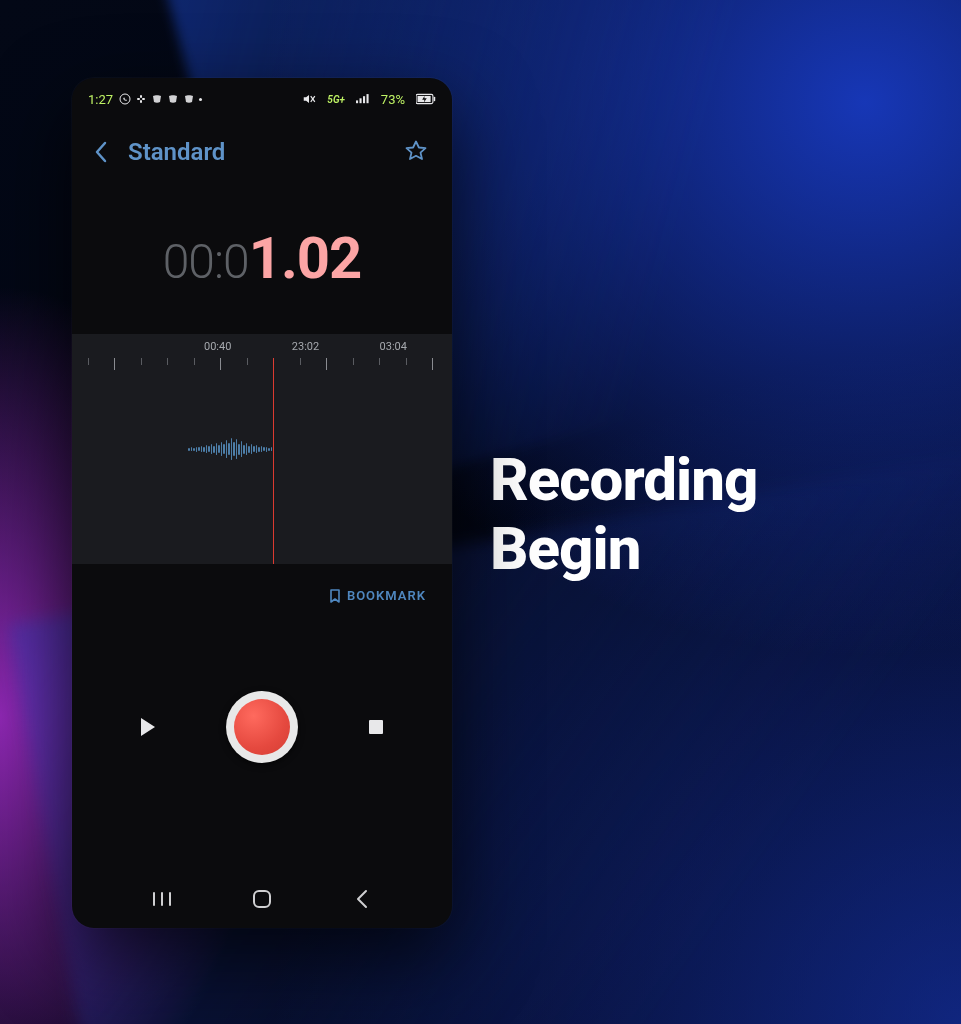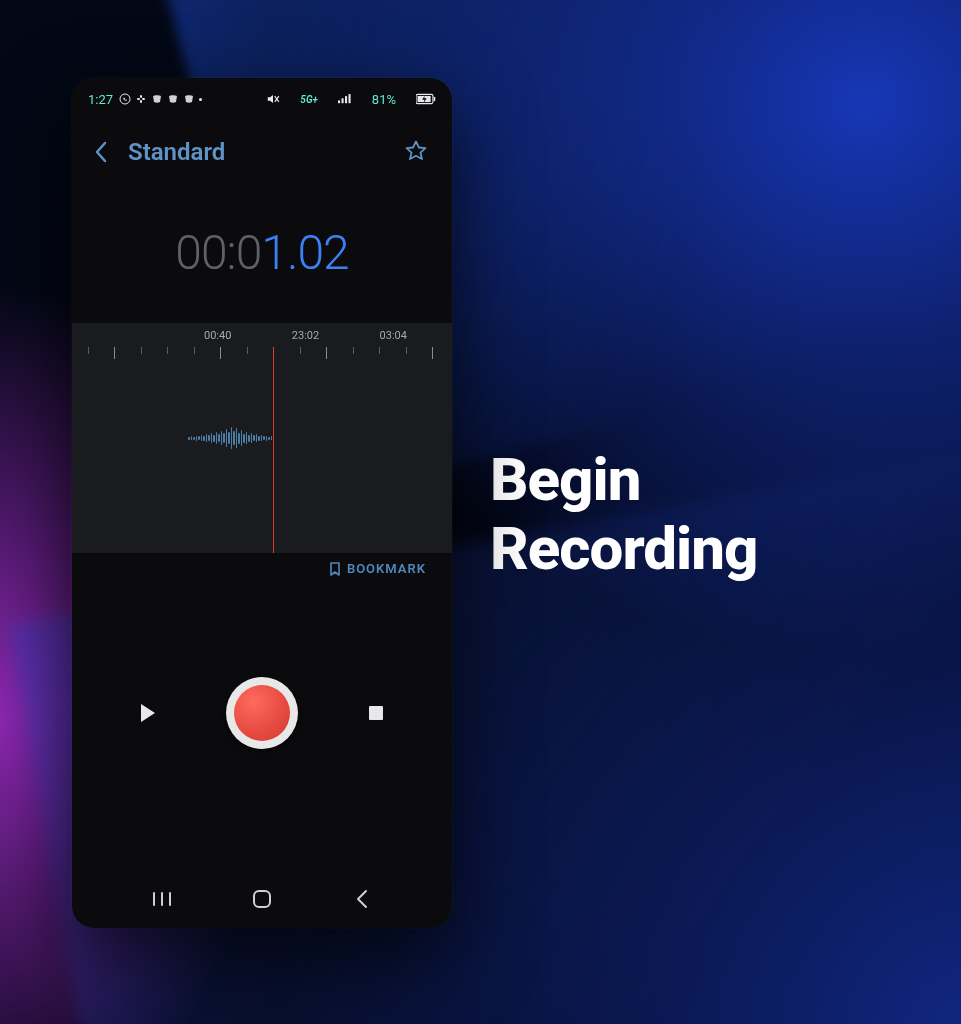--- a/index.html
+++ b/index.html
@@ -60,24 +60,24 @@
   }
 
   
   .status-bar {
     height: 30px;
     display: flex;
     align-items: center;
     justify-content: space-between;
     padding: 12px 16px 0 16px;
     font-size: 13px;
-    color: #5eead4;
+    color: #bef264;
   }
   .status-left { display: flex; align-items: center; gap: 6px; }
-  .status-right { display: flex; align-items: center; gap: 20px; }
+  .status-right { display: flex; align-items: center; gap: 11px; }
   .status-icons { display:flex; align-items:center; gap:4px; }
   .status-icons svg { display:block; }
   .tiny-dot { width:3px; height:3px; border-radius:50%; background:#e8e8ea; }
 
   
   .app-header {
     display: flex;
     align-items: center;
     justify-content: space-between;
     padding: 30px 22px 10px 16px;
@@ -89,21 +89,21 @@
 
   
   .timer {
     text-align:center;
     margin-top: 48px;
     margin-bottom: 42px;
     font-weight: 300;
     letter-spacing: -1px;
   }
   .timer-dim { color:#5e6166; font-size:48px; }
-  .timer-lit { color:#3b82f6; font-size:48px; }
+  .timer-lit { color:#fca5a5; font-size:58px;font-weight:bold; }
 
   
   .wave-region {
     background:#1a1b1f;
     height: 230px;
     position: relative;
     overflow:hidden;
   }
   .time-labels {
     position:absolute; top:6px; left:0; right:0;
@@ -125,21 +125,21 @@
     position:absolute; top:50%; transform:translateY(-50%);
     height:40px; display:flex; align-items:center; gap:1px;
   }
   .wave span {
     width:1.5px; background:#4d7ea8; border-radius:1px; display:block;
   }
 
   
   .bookmark-row {
     display:flex; justify-content:flex-end; align-items:center;
-    padding: 8px 26px 0 0;
+    padding: 24px 26px 0 0;
     gap:6px;
     color:#4f87bf;
     font-size:13px; font-weight:600; letter-spacing:1px;
   }
 
   
   .controls {
     flex:1;
     display:flex; align-items:center; justify-content:center;
     gap:64px;
@@ -164,22 +164,22 @@
     padding: 0 40px 10px 40px;
   }
   .nav-btn { width:24px; height:24px; display:flex; align-items:center; justify-content:center; }
 
   svg { display:block; }
 </style>
 </head>
 <body>
 
 <div class="side-title">
+  <div>Recording</div>
   <div>Begin</div>
-  <div>Recording</div>
 </div>
 
 <div class="phone">
 
   <div class="status-bar">
     <div class="status-left">
       <span>1:27</span>
       <span class="status-icons">
         <svg width="12" height="12" viewBox="0 0 24 24">
             <circle cx="12" cy="12" r="10" fill="none" stroke="#e8e8ea" stroke-width="2"></circle>
@@ -211,21 +211,21 @@
           <line x1="15" y1="5" x2="22" y2="15" stroke="#e8e8ea" stroke-width="2"></line>
           <line x1="22" y1="5" x2="15" y2="15" stroke="#e8e8ea" stroke-width="2"></line>
         </svg>
       <span style="font-size:10px; font-style:italic; font-weight:600;">5G+</span>
       <svg width="14" height="12" viewBox="0 0 20 16">
           <rect x="0" y="10" width="3" height="4" fill="#e8e8ea"></rect>
           <rect x="5" y="7" width="3" height="7" fill="#e8e8ea"></rect>
           <rect x="10" y="4" width="3" height="10" fill="#e8e8ea"></rect>
           <rect x="15" y="1" width="3" height="13" fill="#e8e8ea"></rect>
         </svg>
-      <span>81%</span>
+      <span>73%</span>
       <svg width="20" height="12" viewBox="0 0 26 14">
           <rect x="0" y="1" width="22" height="12" rx="2" fill="none" stroke="#e8e8ea" stroke-width="1.5"></rect>
           <rect x="2" y="3" width="17" height="8" fill="#e8e8ea"></rect>
           <rect x="23" y="4" width="2" height="6" rx="1" fill="#e8e8ea"></rect>
           <path d="M11 3l-3 5h3l-1 4 4-6h-3z" fill="#0b0b0d"></path>
         </svg>
     </div>
   </div>
 
   <div class="app-header">

